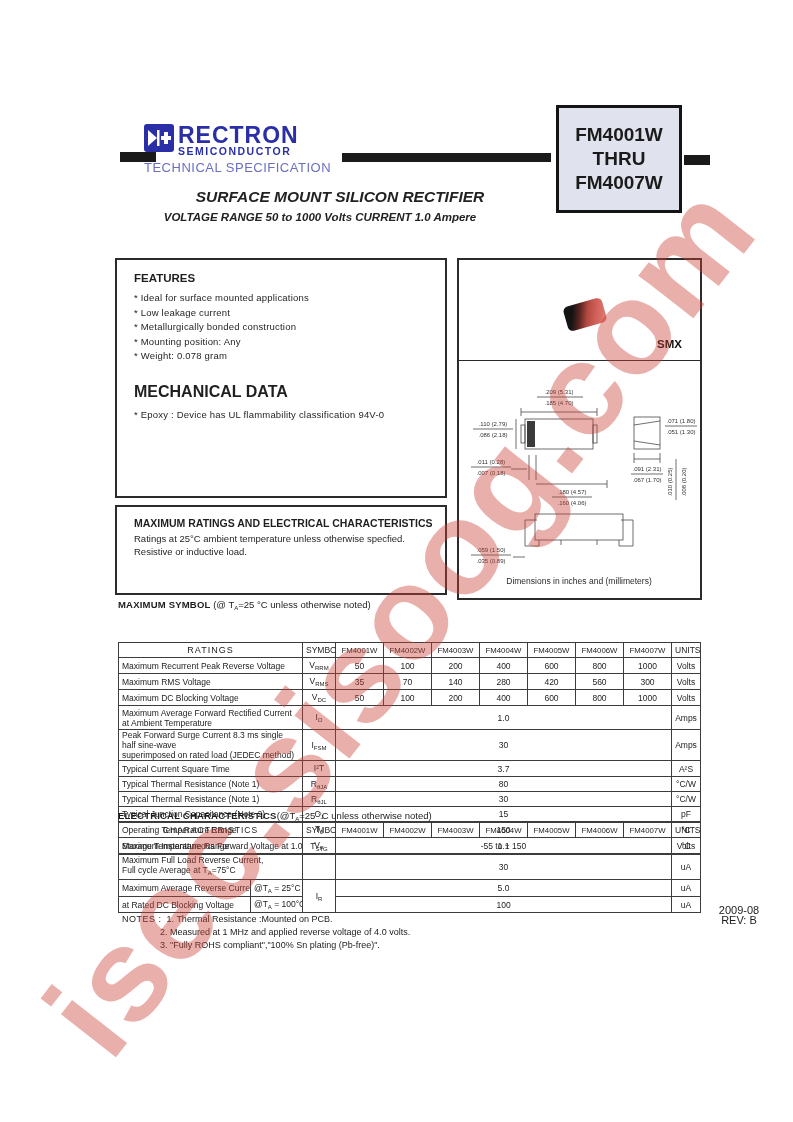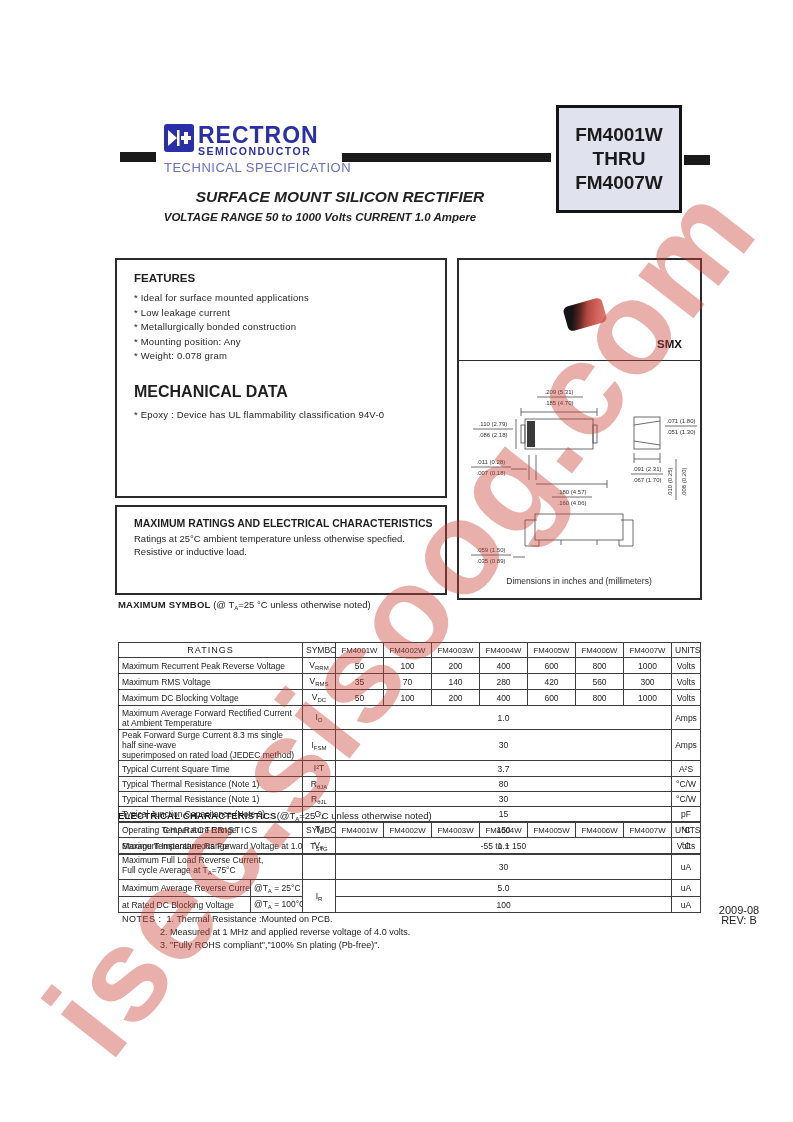--- a/index.html
+++ b/index.html
@@ -2,21 +2,21 @@
 <html><head>
 <meta charset="utf-8">
 <style>
   html,body{margin:0;padding:0;background:#fff;}
   .page{position:relative;width:793px;height:1122px;background:#ffffff;overflow:hidden;
         font-family:"Liberation Sans",sans-serif;color:#1f1f1f;}
   .abs{position:absolute;}
 
   
   .bar{position:absolute;background:#1a1a1a;height:10px;}
-  .logo{position:absolute;left:164px;top:124px;width:190px;}
+  .logo{position:absolute;left:144px;top:124px;width:190px;}
   .logo-row{display:flex;align-items:flex-start;}
   .logo-icon{width:30px;height:28px;background:#2a2fa8;border-radius:3px;position:relative;flex:0 0 auto;}
   .logo-text{margin-left:4px;}
   .logo-brand{font-size:23px;font-weight:bold;color:#2a2fa8;letter-spacing:1px;line-height:22px;}
   .logo-sub{font-size:10.5px;font-weight:bold;color:#2a2fa8;letter-spacing:1.5px;line-height:11px;}
   .logo-tag{font-size:13px;color:#6a6fc4;letter-spacing:0.5px;margin-top:3px;}
   .partbox{position:absolute;left:556px;top:105px;width:120px;height:102px;background:#e0e3ee;
            border:3px solid #141414;display:flex;flex-direction:column;justify-content:center;
            align-items:center;font-size:19px;font-weight:bold;color:#1b1b1b;line-height:24px;}
   .doc-title{position:absolute;left:120px;top:188px;width:440px;text-align:center;

